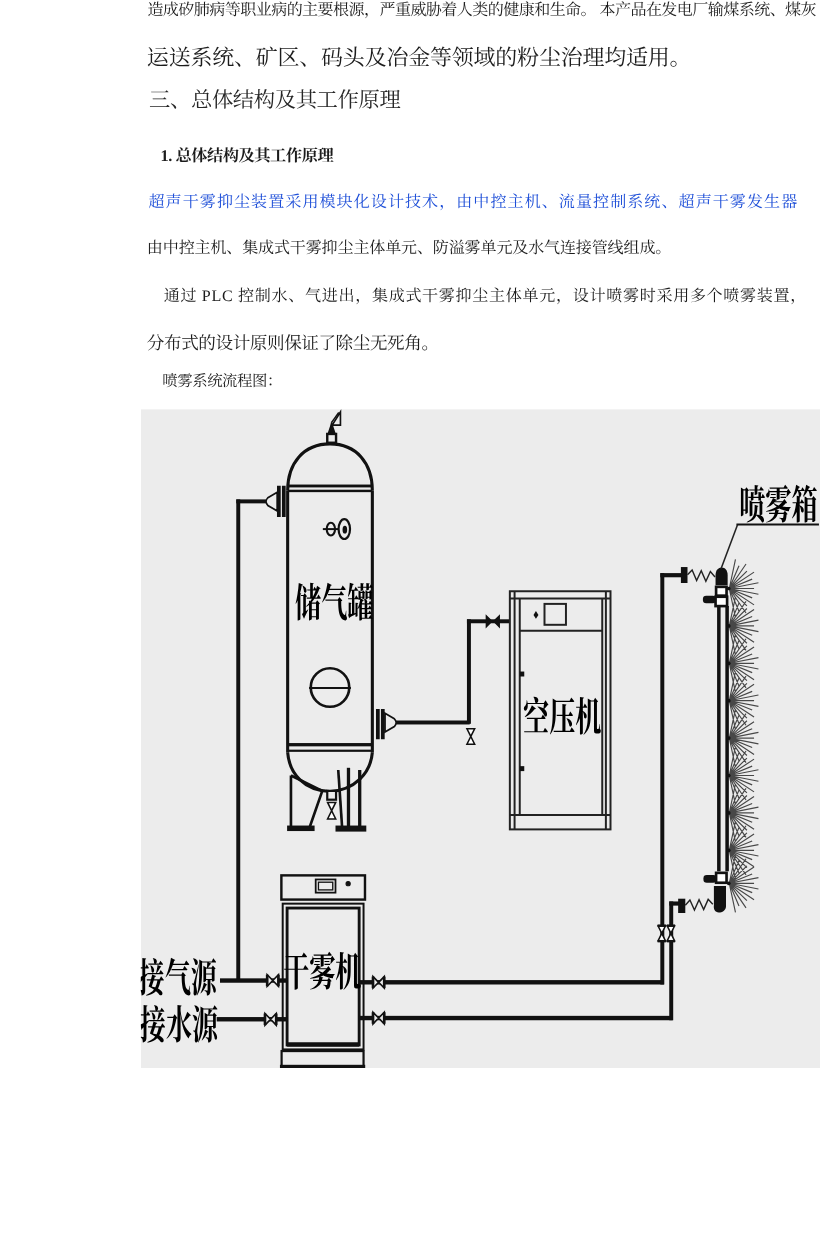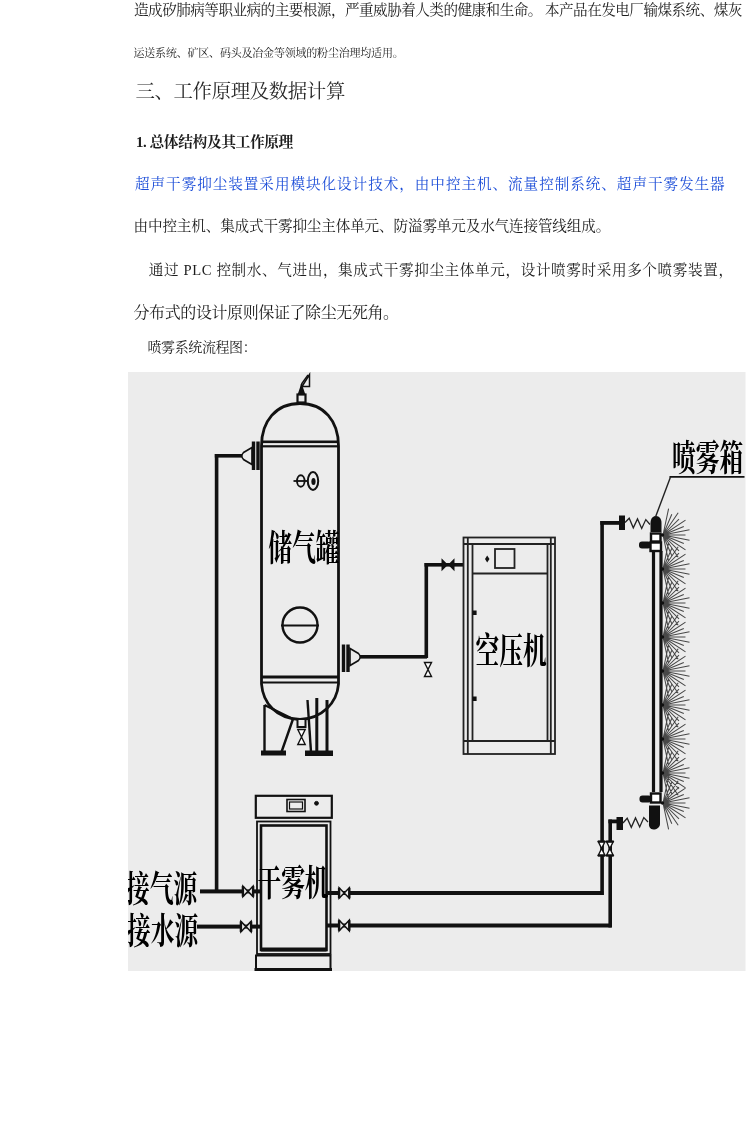--- a/index.html
+++ b/index.html
@@ -1,23 +1,23 @@
 <!DOCTYPE html>
 <html><head><meta charset="utf-8">
 <style>
 html,body{margin:0;padding:0}
 body{width:750px;height:1128px;background:#fff;position:relative;overflow:hidden;
 font-family:"Liberation Serif","Noto Serif CJK SC","Noto Serif SC","SimSun",serif}
 text{font-family:"Liberation Serif","Noto Serif CJK SC","Noto Serif SC","SimSun",serif}
 </style></head>
 <body>
 <div style="position:absolute;left:134px;top:3.4px;font-size:14.6px;line-height:14.6px;letter-spacing:-0.53px;color:#1c1c1c;white-space:pre">造成矽肺病等职业病的主要根源，严重威胁着人类的健康和生命。 本产品在发电厂输煤系统、煤灰</div>
-<div style="position:absolute;left:133.5px;top:45.6px;font-size:11px;line-height:14.6px;letter-spacing:-0.2px;color:#1c1c1c;white-space:pre">运送系统、矿区、码头及冶金等领域的粉尘治理均适用。</div>
-<div style="position:absolute;left:135.5px;top:82.2px;font-size:19.4px;line-height:19.4px;letter-spacing:-0.35px;color:#262626;white-space:pre">三、工作原理及数据计算</div>
-<div style="position:absolute;left:136px;top:135.4px;font-size:14.8px;line-height:14.8px;letter-spacing:-0.45px;font-weight:bold;color:#1c1c1c;white-space:pre">1. 总体结构及其工作原理</div>
+<div style="position:absolute;left:133.5px;top:45.6px;font-size:20px;line-height:14.6px;letter-spacing:-0.2px;color:#1c1c1c;white-space:pre">运送系统、矿区、码头及冶金等领域的粉尘治理均适用。</div>
+<div style="position:absolute;left:135.5px;top:82.2px;font-size:19.4px;line-height:19.4px;letter-spacing:-0.35px;color:#262626;white-space:pre">三、总体结构及其工作原理</div>
+<div style="position:absolute;left:146px;top:135.4px;font-size:14.8px;line-height:14.8px;letter-spacing:-0.45px;font-weight:bold;color:#1c1c1c;white-space:pre">1. 总体结构及其工作原理</div>
 <div style="position:absolute;left:135px;top:176.5px;font-size:14.6px;line-height:14.6px;letter-spacing:0.95px;color:#1d4ed8;white-space:pre">超声干雾抑尘装置采用模块化设计技术，由中控主机、流量控制系统、超声干雾发生器</div>
 <div style="position:absolute;left:133.5px;top:219.4px;font-size:14.6px;line-height:14.6px;letter-spacing:-0.15px;color:#1c1c1c;white-space:pre">由中控主机、集成式干雾抑尘主体单元、防溢雾单元及水气连接管线组成。</div>
 <div style="position:absolute;left:148.8px;top:262.5px;font-size:14.6px;line-height:14.6px;letter-spacing:0.62px;color:#1c1c1c;white-space:pre">通过 PLC 控制水、气进出，集成式干雾抑尘主体单元，设计喷雾时采用多个喷雾装置，</div>
 <div style="position:absolute;left:133.5px;top:306.0px;font-size:16px;line-height:14.6px;letter-spacing:-0.4px;color:#1c1c1c;white-space:pre">分布式的设计原则保证了除尘无死角。</div>
 <div style="position:absolute;left:147.5px;top:340.5px;font-size:14px;line-height:14.6px;letter-spacing:-0.4px;color:#1c1c1c;white-space:pre">喷雾系统流程图：</div>
 <svg style="position:absolute;left:128px;top:372px" width="618" height="599" viewBox="128 372 618 599">
     <rect x="128" y="372" width="617.5" height="599" fill="#ececec"></rect>
     <g stroke="#111" fill="none" stroke-width="2.8">
       <path d="M261.5 446 L261.5 684"></path>
       <path d="M338.5 446 L338.5 684"></path>

